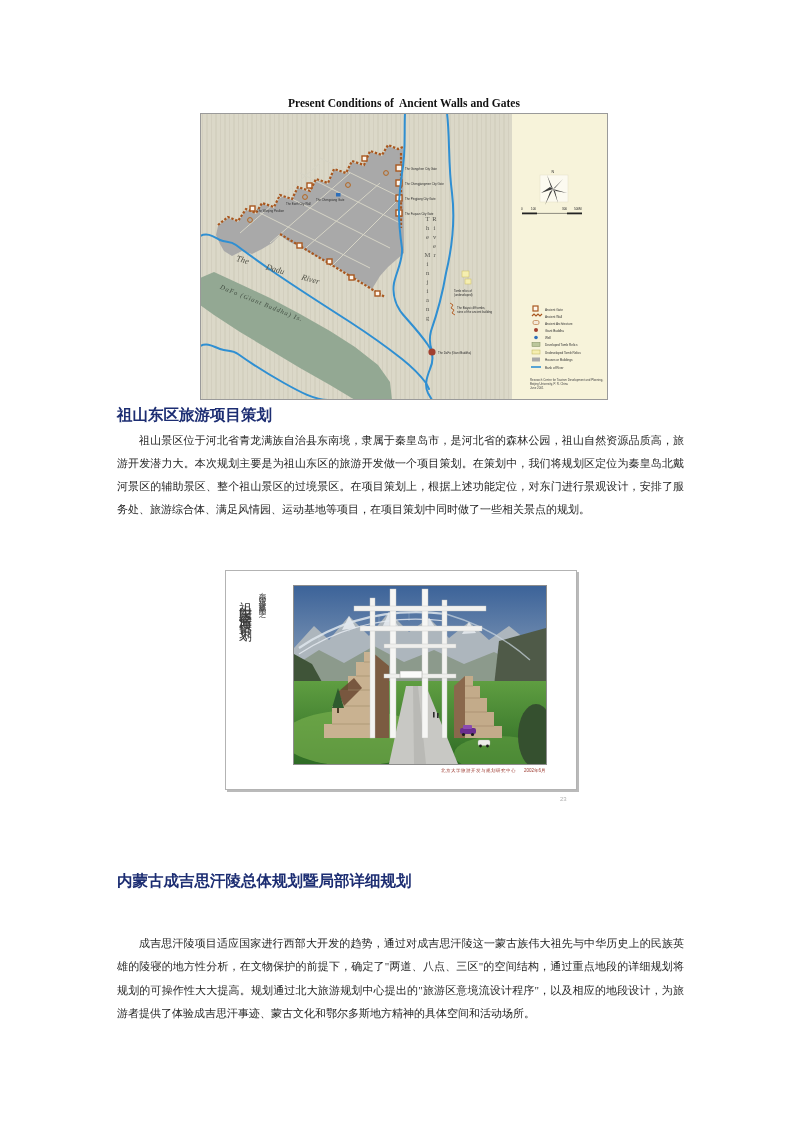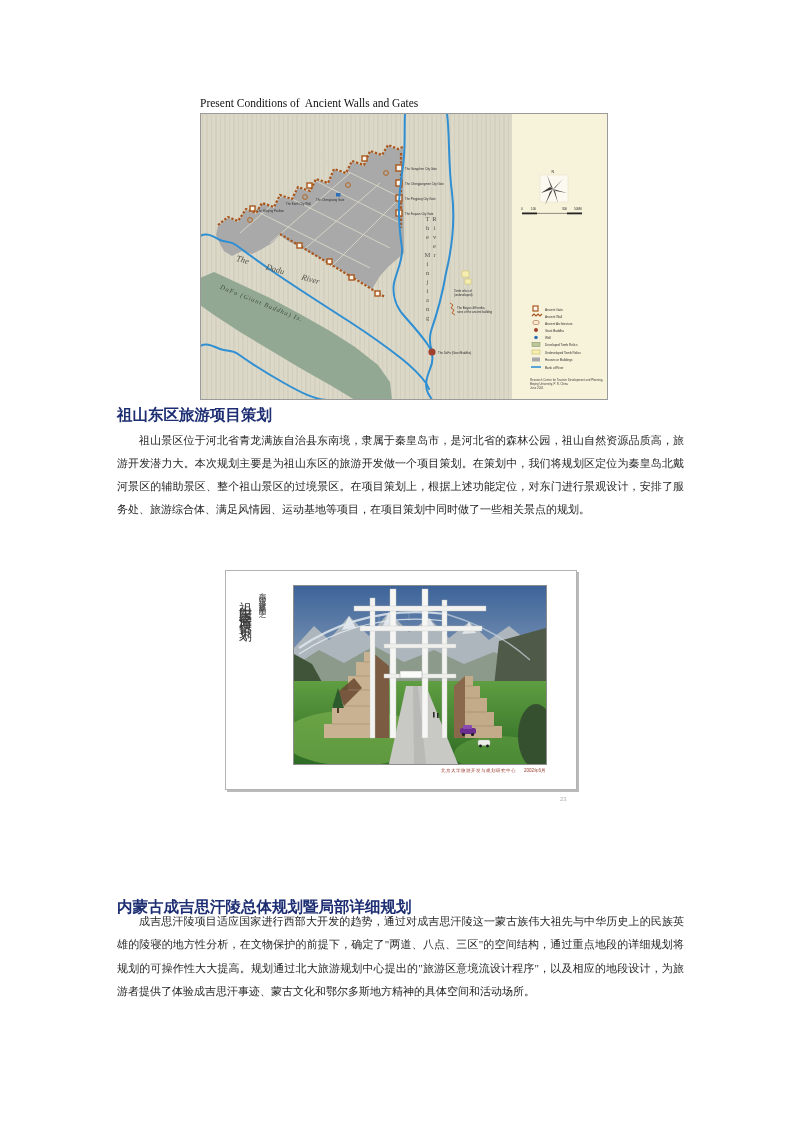--- a/index.html
+++ b/index.html
@@ -4,49 +4,49 @@
 <style>
   html,body{margin:0;padding:0;}
   body{
     width:800px;height:1132px;position:relative;background:#ffffff;
     font-family:"Liberation Serif","DejaVu Serif",serif;overflow:hidden;
   }
   .abs{position:absolute;}
 
   
   .map-title{
-    left:200px;top:97px;width:408px;text-align:left;
+    left:200px;top:97px;width:408px;text-align:center;
     font-family:"Liberation Serif","DejaVu Serif",serif;
-    font-weight:normal;font-size:11.5px;color:#111;white-space:pre;
+    font-weight:bold;font-size:11.5px;color:#111;white-space:pre;
   }
   .map-wrap{left:200px;top:113px;width:408px;height:287px;}
   .map-wrap svg{display:block;}
   .map-overlay-label{position:absolute;color:#5a5a50;pointer-events:none;}
   .lbl-dadu{left:38px;top:140px;width:150px;font-style:italic;font-size:8.5px;
     word-spacing:16px;transform:rotate(16deg);transform-origin:0 0;color:#55554a;}
   .lbl-island{left:22px;top:170px;width:110px;font-style:italic;font-size:6.5px;
     letter-spacing:1px;transform:rotate(22deg);transform-origin:0 0;color:#3f4a3f;}
   .lbl-minjiang{left:224px;top:102px;height:112px;font-size:6.5px;letter-spacing:2px;
     writing-mode:vertical-lr;text-orientation:upright;color:#55554e;}
 
   
   .h-blue{
     left:117px;width:580px;
     font-family:"Liberation Sans","DejaVu Sans",sans-serif;
     font-weight:bold;font-size:15.5px;color:#1c2d72;
   }
   .h1{top:405px;}
-  .h2{top:897px;}
+  .h2{top:871px;}
   .para{
     left:117px;width:567px;font-size:11px;line-height:23px;color:#1f1f1f;
     text-align:justify;text-indent:2em;
     font-family:"Liberation Serif","DejaVu Serif",serif;
   }
   .p1{top:429px;}
-  .p2{top:910px;line-height:23.3px;}
+  .p2{top:932px;line-height:23.3px;}
 
   
   .slide{
     left:225px;top:570px;width:350px;height:218px;background:#ffffff;
     border:1px solid #b3b3b3;box-shadow:2px 2px 0 rgba(130,130,130,.55);
   }
   .slide-vtitle{
     position:absolute;left:10px;top:20px;height:150px;
     writing-mode:vertical-lr;text-orientation:upright;
     font-size:13px;letter-spacing:3px;color:#3a3a3a;

